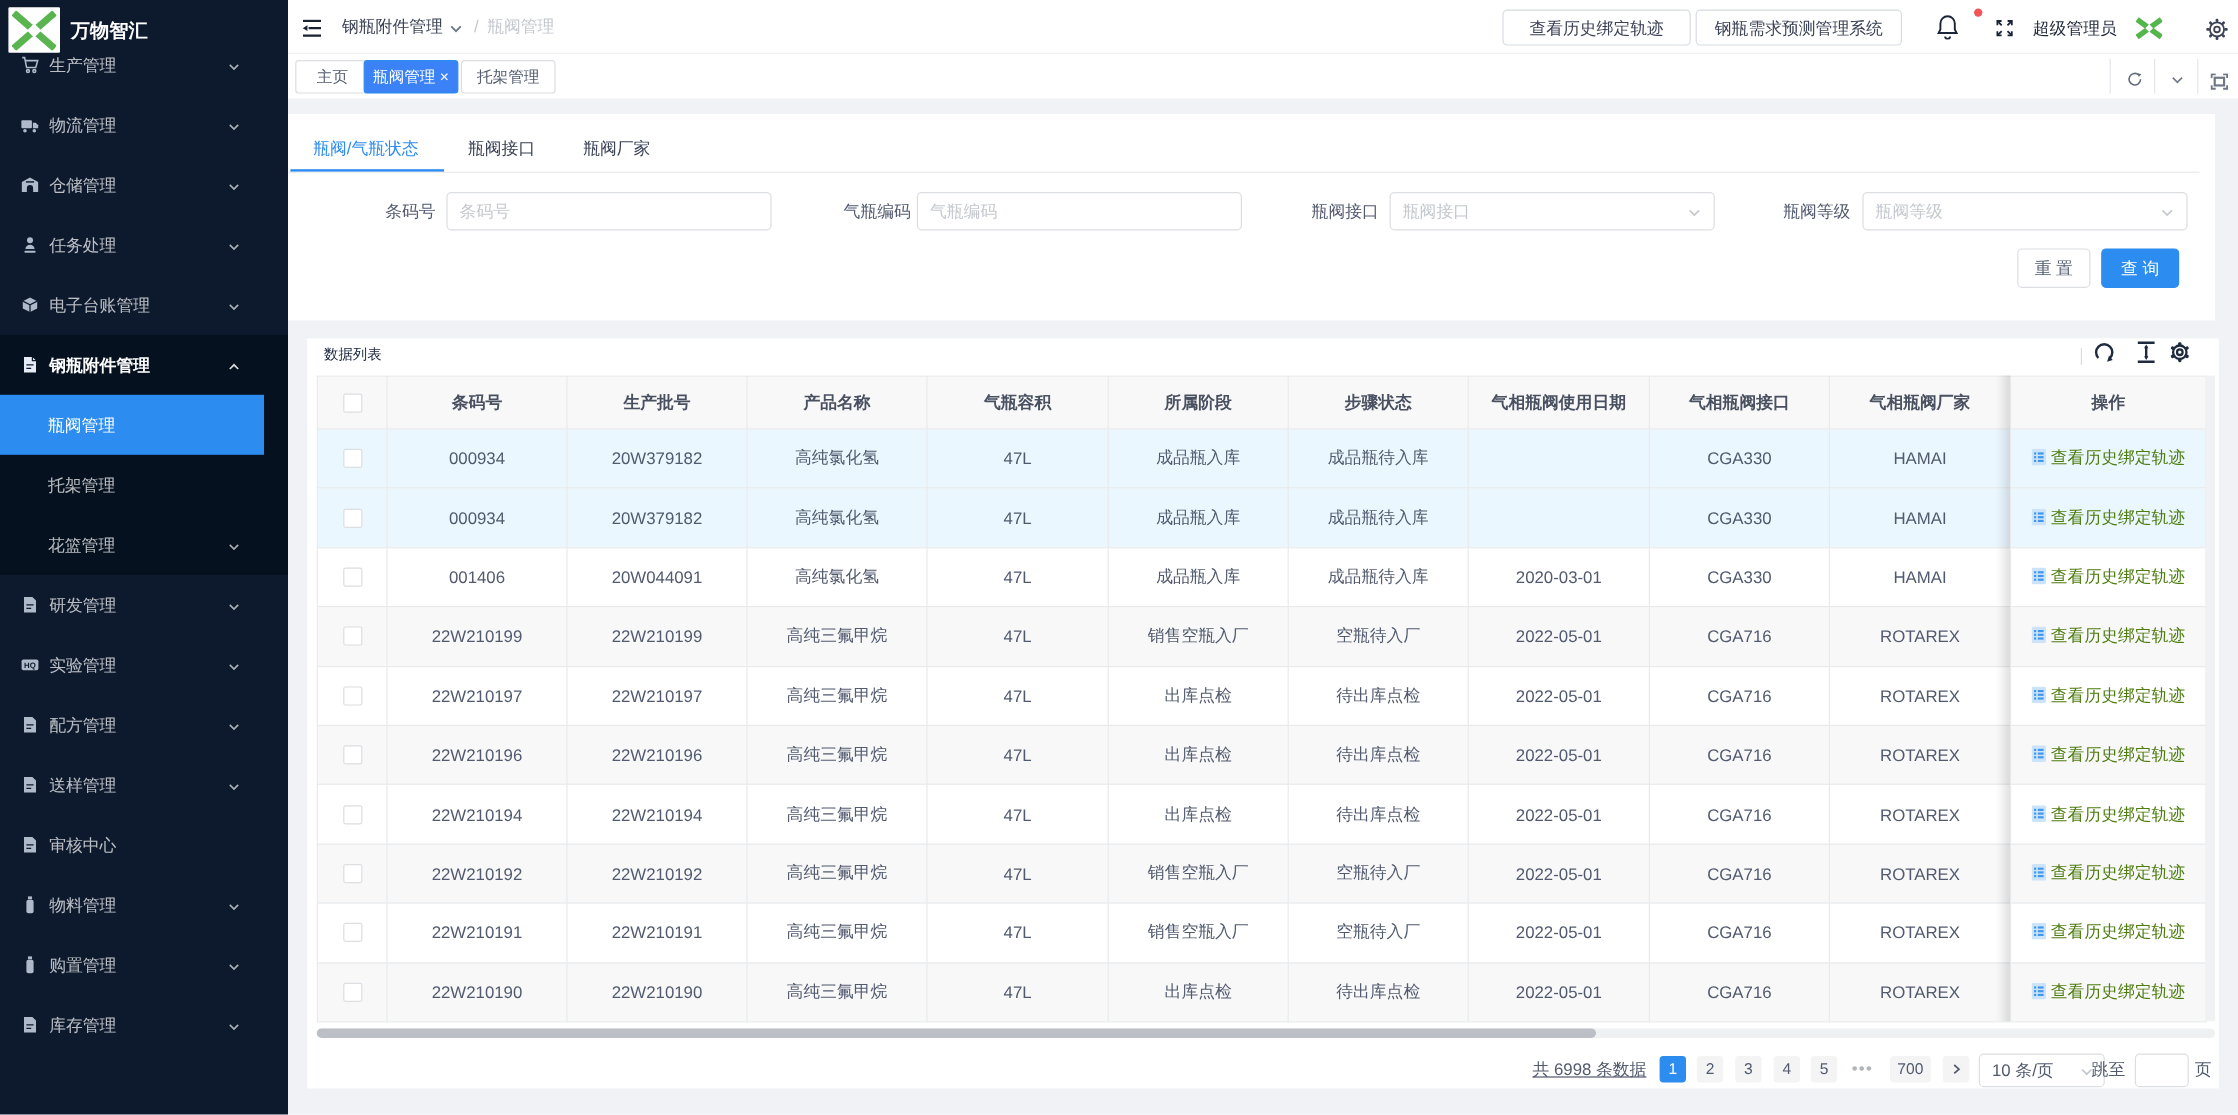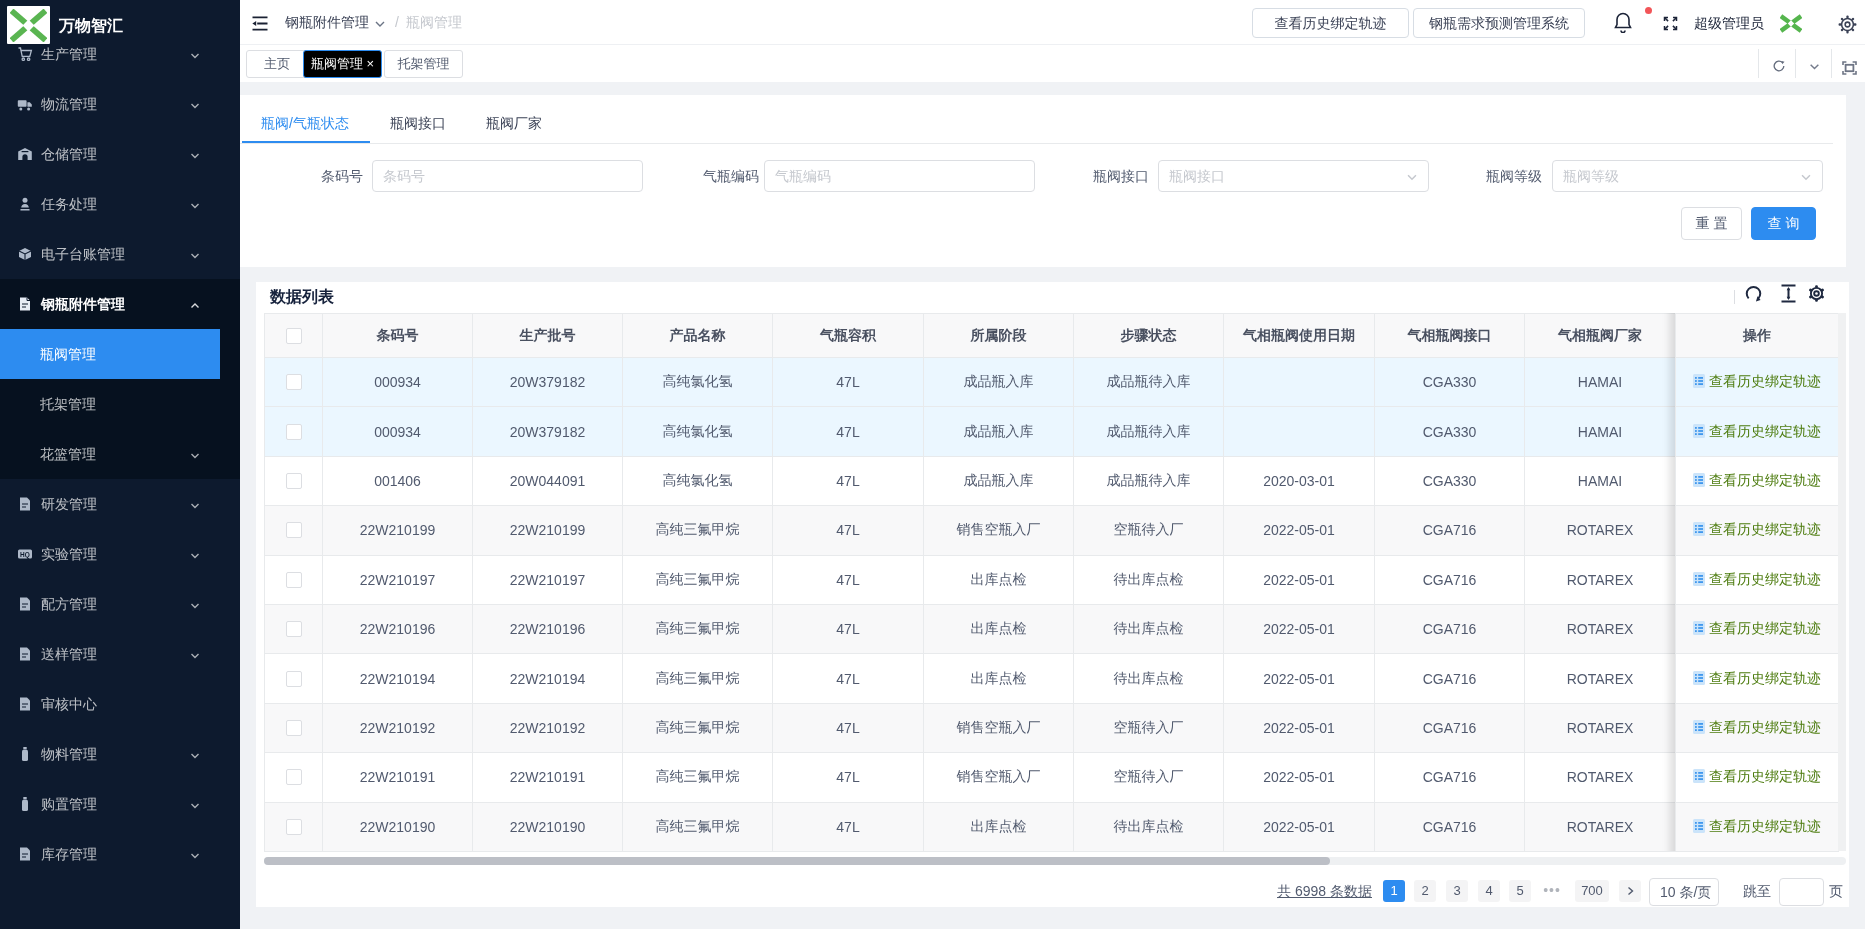--- a/index.html
+++ b/index.html
@@ -22,55 +22,55 @@
 
 .top{position:absolute;left:240px;top:0;width:1625px;height:45px;background:#fff;border-bottom:1px solid #eef0f3;z-index:4;}
 .crumb1{position:absolute;left:45px;top:14px;color:#3b4256;}
 .crumb-sep{position:absolute;left:155px;top:14px;color:#c5c8ce;}
 .crumb2{position:absolute;left:166px;top:14px;color:#c5c8ce;}
 .hbtn{position:absolute;top:8px;height:30px;line-height:28px;border:1px solid #d7dde4;border-radius:4px;background:#fff;color:#3b4256;text-align:center;font-size:14px;}
 .uname{position:absolute;left:1454px;top:15px;color:#1c2438;font-size:14px;}
 
 .tabs{position:absolute;left:240px;top:45px;width:1625px;height:37px;background:#fff;z-index:3;}
 .tag{position:absolute;top:5px;height:28px;line-height:26px;border:1px solid #dcdee2;border-radius:3px;background:#fff;color:#515a6e;text-align:center;font-size:13px;}
-.tag.on{background:#000000;border-color:#2d8cf0;color:#fff;}
+.tag.on{background:#3b82f6;border-color:#2d8cf0;color:#fff;}
 .tsep{position:absolute;top:4px;width:1px;height:29px;background:#e4e7ea;}
 
 .card{position:absolute;background:#fff;}
 #fcard{left:240px;top:95px;width:1606px;height:172px;}
 #tcard{left:256px;top:282px;width:1593px;height:625px;}
 .ftab{position:absolute;top:13px;height:30px;line-height:30px;font-size:14px;color:#3b4256;}
 .ftab.on{color:#2d8cf0;}
 .ftabline{position:absolute;left:0;top:48px;width:1593px;height:1px;background:#e8eaec;}
 .ftabbar{position:absolute;left:2px;top:46px;width:128px;height:2px;background:#2d8cf0;}
 .flabel{position:absolute;top:65px;height:32px;line-height:32px;text-align:right;color:#515a6e;}
 .finput{position:absolute;top:65px;height:32px;border:1px solid #dcdee2;border-radius:4px;background:#fff;line-height:30px;color:#c5c8ce;padding-left:10px;font-size:14px;}
 .fsel .ar{position:absolute;right:10px;top:12px;}
 .btn{position:absolute;top:112px;height:33px;border-radius:4px;text-align:center;line-height:31px;font-size:14px;}
 .btn.plain{border:1px solid #dcdee2;background:#fff;color:#515a6e;}
 .btn.primary{background:#2d8cf0;border:1px solid #2d8cf0;color:#fff;}
 
-.ttitle{position:absolute;left:14px;top:5px;font-size:16px;color:#17233d;font-weight:bold;}
+.ttitle{position:absolute;left:14px;top:5px;font-size:12px;color:#17233d;}
 #dtable{position:absolute;left:8px;top:31px;border-collapse:collapse;table-layout:fixed;}
 #dtable th{height:44px;background:#f8f8f9;font-weight:bold;color:#495060;font-size:14px;border:1px solid #e8eaec;}
 #dtable td{height:49.4px;text-align:center;color:#515a6e;font-size:14px;border:1px solid #e8eaec;background:#fff;}
 #dtable tr.stripe td{background:#f8f8f9;}
 #dtable tr.hl td{background:#ebf7ff;}
 .cb{width:16px;height:16px;border:1px solid #dcdee2;border-radius:2px;background:#fff;margin:0 auto;}
 .oplink{color:#4d7c0f;white-space:nowrap;}
 .opic{display:inline-block;vertical-align:-2px;margin-right:4px;}
 
 .vgutter{position:absolute;left:1582px;top:31px;width:8px;height:538px;background:#f0f1f2;}
 
 .hscroll{position:absolute;left:8px;top:575px;width:1582px;height:8px;border-radius:4px;background:#eef0f2;}
 .hscroll .thumb{position:absolute;left:0;top:0;width:1066px;height:8px;border-radius:4px;background:#bcbfc6;}
 .pbox{position:absolute;top:598px;height:22px;line-height:22px;text-align:center;border-radius:3px;background:#f4f4f5;color:#515a6e;font-size:13px;}
 .pbox.on{background:#2d8cf0;color:#fff;}
 .pdots{position:absolute;top:598px;height:22px;line-height:20px;color:#b0b4bb;letter-spacing:1px;text-align:center;}
-.psel{position:absolute;left:1393px;top:596px;width:70px;height:28px;border:1px solid #dcdee2;border-radius:4px;background:#fff;line-height:26px;padding-left:10px;color:#515a6e;}
+.psel{position:absolute;left:1393px;top:596px;width:105px;height:28px;border:1px solid #dcdee2;border-radius:4px;background:#fff;line-height:26px;padding-left:10px;color:#515a6e;}
 .pjump{position:absolute;left:1523px;top:596px;width:45px;height:28px;border:1px solid #dcdee2;border-radius:4px;background:#fff;}
 svg{display:block;}
 </style>
 </head>
 <body>
 <div id="root">
   <div class="sb" id="sidebar">
     <div class="darkblock"></div>
     <div class="logo">
         <svg width="37" height="33" viewBox="0 0 37 33">

